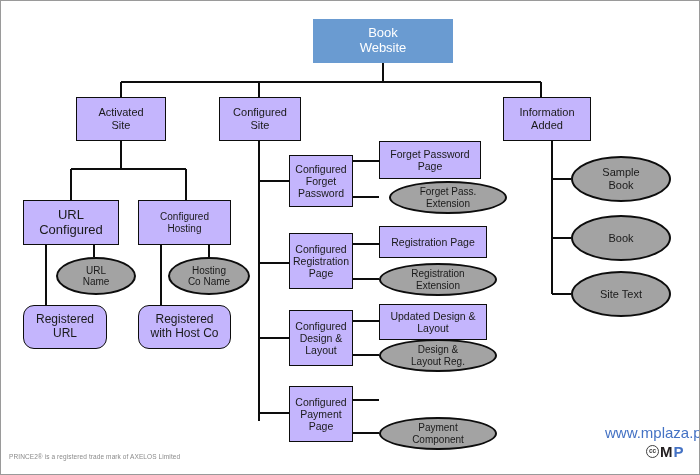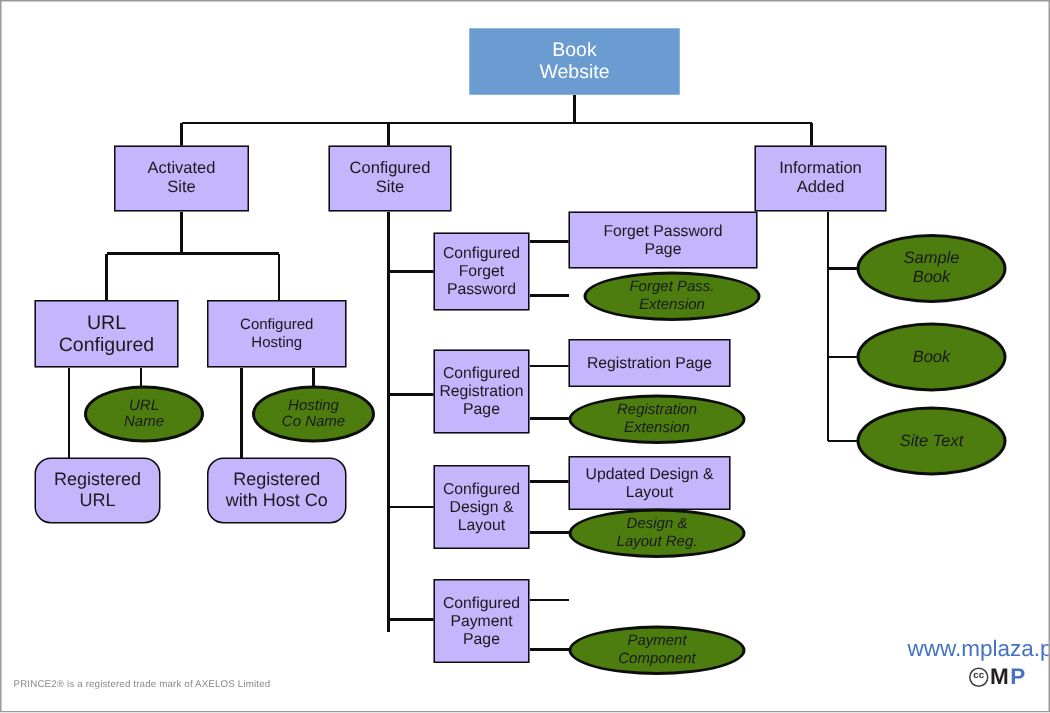--- a/index.html
+++ b/index.html
@@ -41,24 +41,23 @@
   .box {
     background: #c4b5fd;
     border: 1.6px solid #0d0d0d;
   }
   .root-box {
     background: #6a9bd1;
     border: 1px solid #6a9bd1;
     color: #ffffff;
   }
   .ellipse {
-    background: #4d7c0f;
+    background: #a3a3a3;
     border: 2.4px solid #0d0d0d;
     border-radius: 50%;
-    font-style: italic;
   }
   .t13 { font-size: 13px; }
   .t12 { font-size: 12px; border-radius: 11px; }
   .t11 { font-size: 11px; }
   .t105 { font-size: 10.5px; }
   .t10 { font-size: 10px; }
 
   #footer-note {
     position: absolute;
     left: 8px;
@@ -232,21 +231,21 @@
   </div>
 
   <div class="node box t105" style="left:288px; top:154px; width:64px; height:52px;">
     <span>
       <span>Configured</span><br>
       <span>Forget</span><br>
       <span>Password</span>
     </span>
   </div>
 
-  <div class="node box t105" style="left:378px; top:140px; width:126px; height:38px;">
+  <div class="node box t105" style="left:378px; top:140px; width:102px; height:38px;">
     <span>
       <span>Forget Password</span><br>
       <span>Page</span>
     </span>
   </div>
 
   <div class="node ellipse t10" style="left:388px; top:180px; width:118px; height:33px;">
     <span>
       <span>Forget Pass.</span><br>
       <span>Extension</span>

